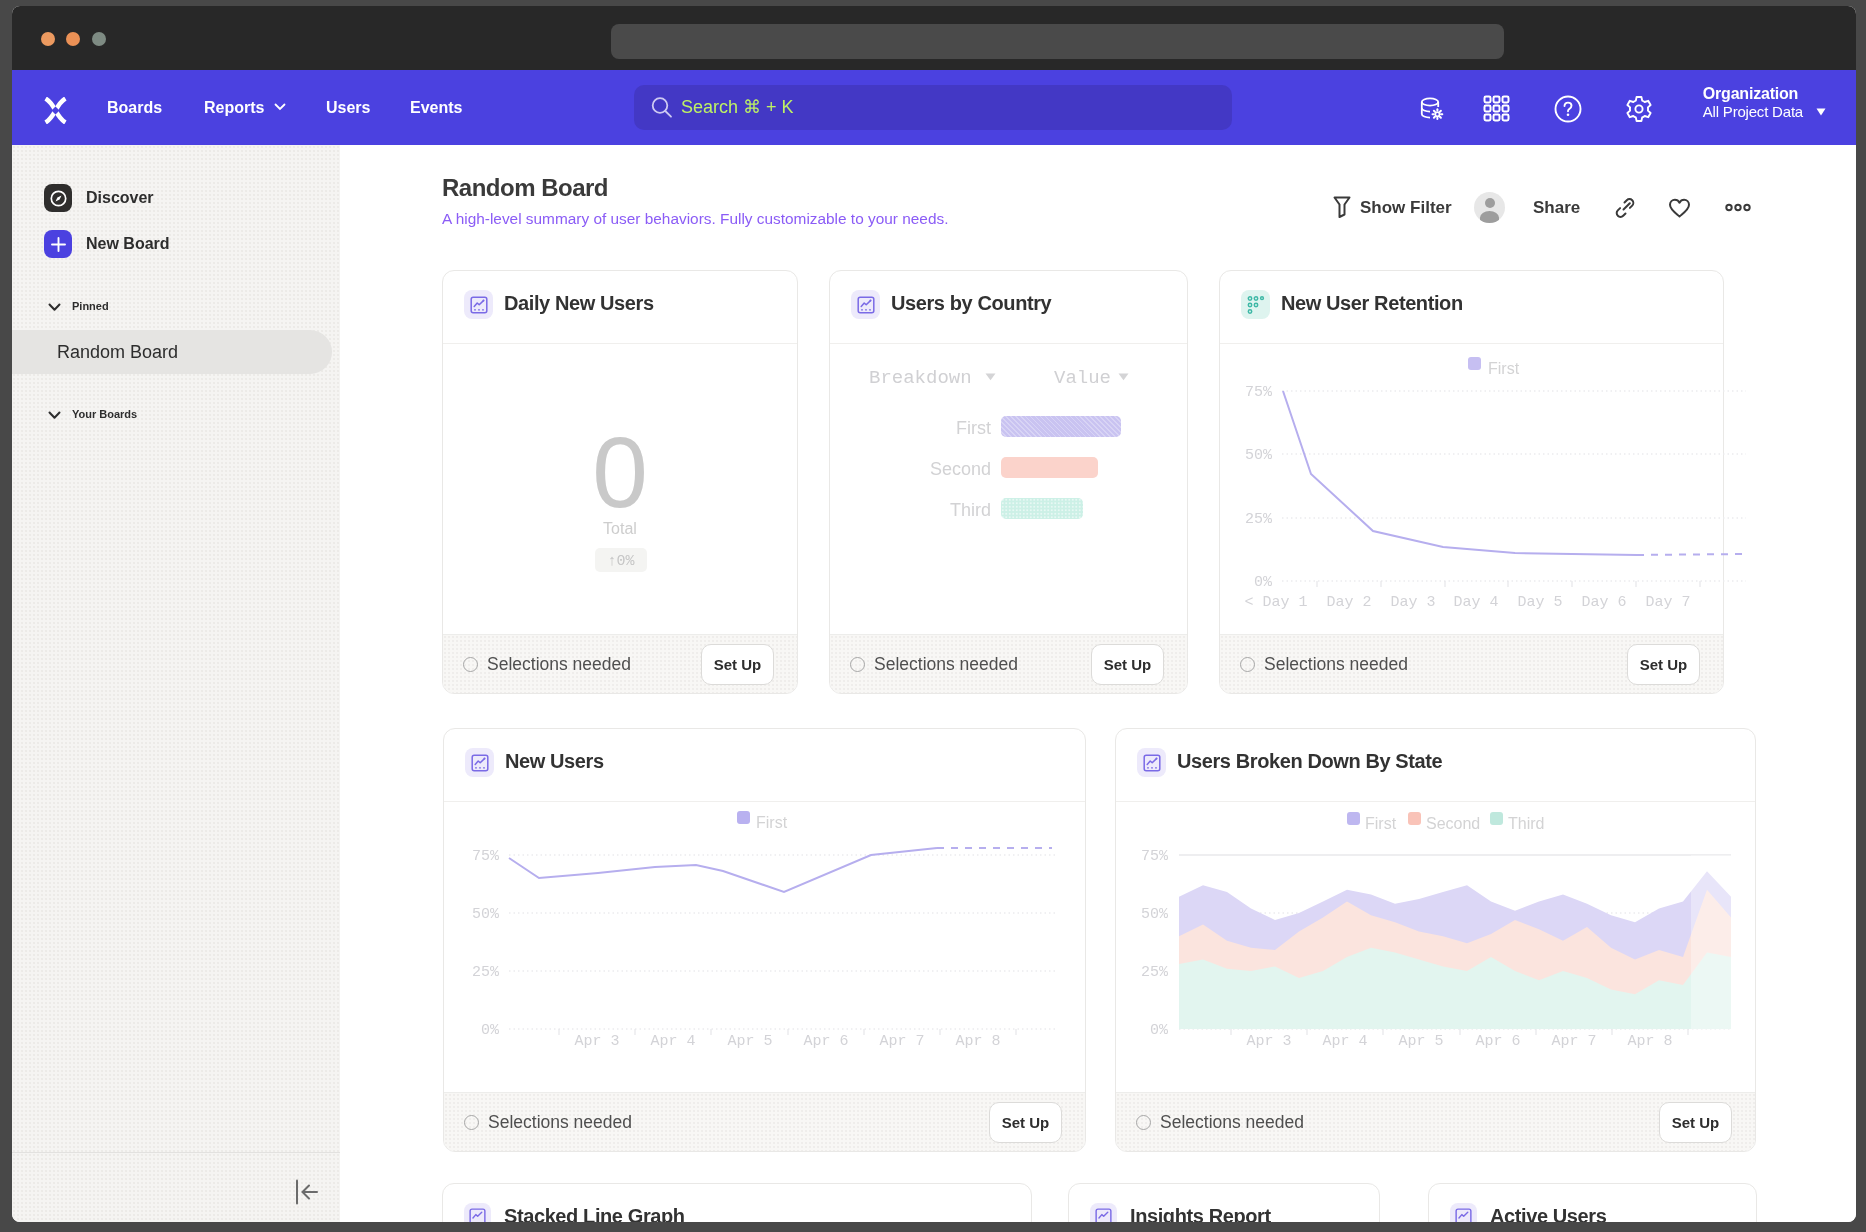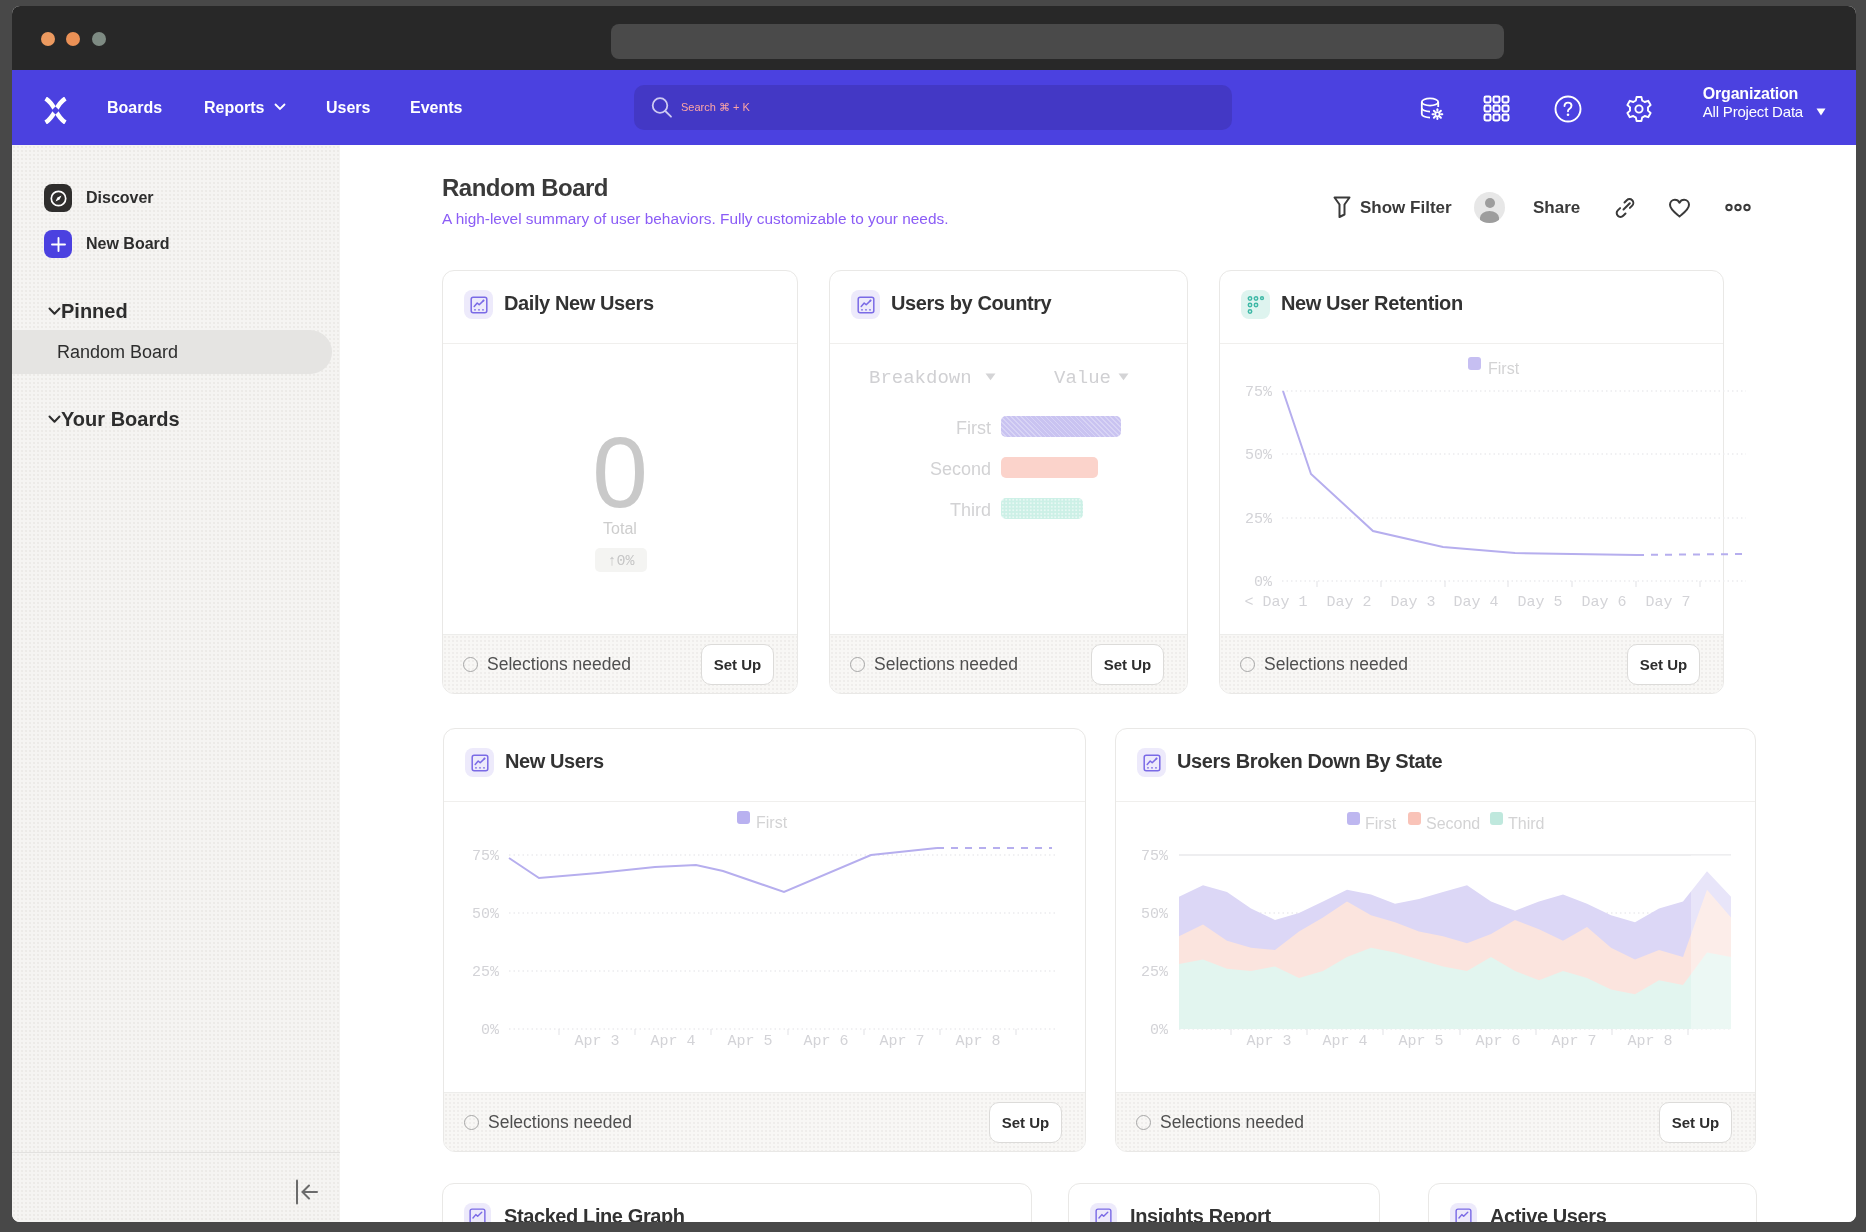--- a/index.html
+++ b/index.html
@@ -9,34 +9,34 @@
   .win { position:absolute; left:12px; top:6px; width:1844px; height:1216px;
          border-radius:8px; overflow:hidden; background:#fff;padding-left:8px; }
   
   .chrome { position:absolute; left:0; top:0; width:100%; height:64px; background:#282828; }
   .dot { position:absolute; top:26px; width:14px; height:14px; border-radius:50%; }
   .urlbar { position:absolute; left:599px; top:18px; width:893px; height:35px; border-radius:8px; background:#4a4a4a; }
   
   .nav { position:absolute; left:0; top:64px; width:100%; height:75px; background:#4b41e0; }
   .nav .item { position:absolute; top:0; height:75px; line-height:75px; color:#fff; font-size:16px; font-weight:600; }
   .search { position:absolute; left:622px; top:15px; width:598px; height:45px; border-radius:10px; background:#4338c5; }
-  .search .ph { position:absolute; left:47px; top:0; line-height:45px; font-size:11px; color:#fca5a5; }
+  .search .ph { position:absolute; left:47px; top:0; line-height:45px; font-size:18px; color:#bef264; }
   .navic { position:absolute; top:0; }
   .org { position:absolute; right:53px; top:15px; color:#fff; }
   .org .l1 { font-size:16px; font-weight:600; letter-spacing:-0.2px; }
   .org .l2 { font-size:15px; margin-top:0; letter-spacing:-0.2px; }
   
   .side { position:absolute; left:0; top:139px; width:328px; bottom:0;
           background:#f5f4f2;
           background-image:radial-gradient(#eceae7 0.7px, transparent 0.8px);
           background-size:4px 4px; }
   .srow { position:absolute; left:32px; display:flex; align-items:center; gap:14px;
           font-size:16px; font-weight:600; color:#2d2d2d; }
   .sq { width:28px; height:28px; border-radius:8px; flex:none; display:flex; align-items:center; justify-content:center; }
-  .sect { position:absolute; left:36px; display:flex; align-items:center; font-size:20px; font-weight:600; color:#2d2d2d; }
+  .sect { position:absolute; left:36px; display:flex; align-items:flex-end; gap:11px; font-size:11px; font-weight:600; color:#2d2d2d; }
   .pill { position:absolute; left:0; top:185px; width:320px; height:44px; background:#e5e4e2;
           border-radius:0 22px 22px 0; }
   .pill span { position:absolute; left:45px; line-height:44px; font-size:18px; font-weight:500; color:#2d2d2d; }
   .sep { position:absolute; left:0; right:0; top:1007px; height:1px; background:#e2e1df; }
   
   .content { position:absolute; left:328px; top:139px; right:0; bottom:0; background:#fff; }
   h1.title { position:absolute; left:430px; top:168px; font-size:24px; font-weight:700; color:#3a3a3a; letter-spacing:-0.5px; }
   .subtitle { position:absolute; left:430px; top:204px; font-size:15.4px; color:#8b5cf6; }
   .hctl { position:absolute; top:189px; height:26px; display:flex; align-items:center; color:#3a3a3a; }
   

